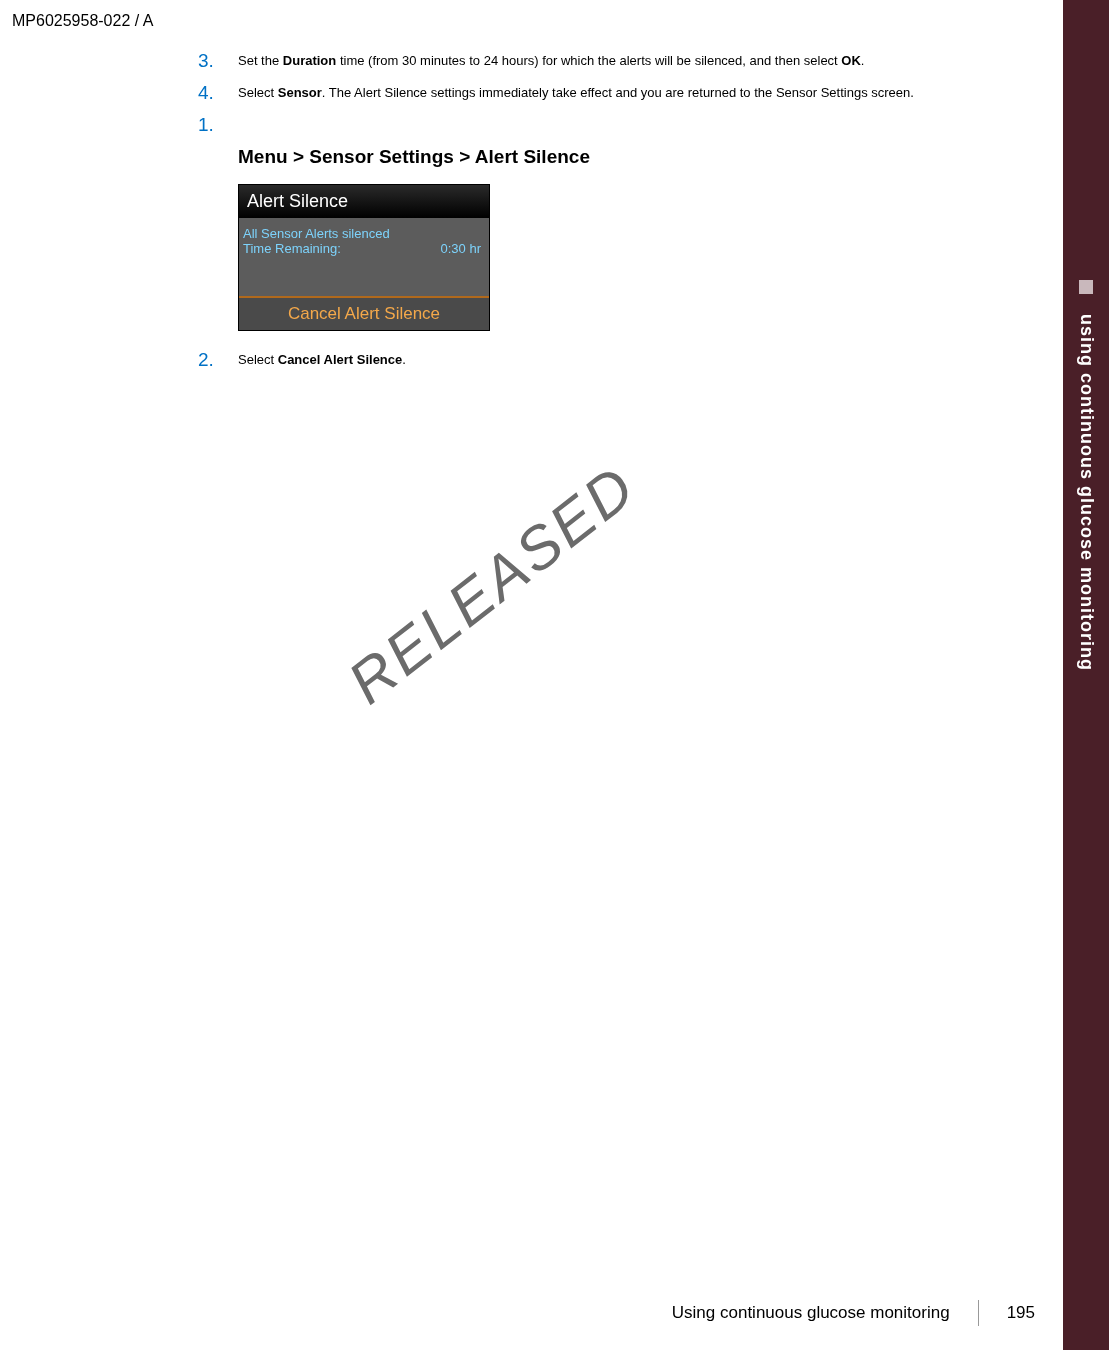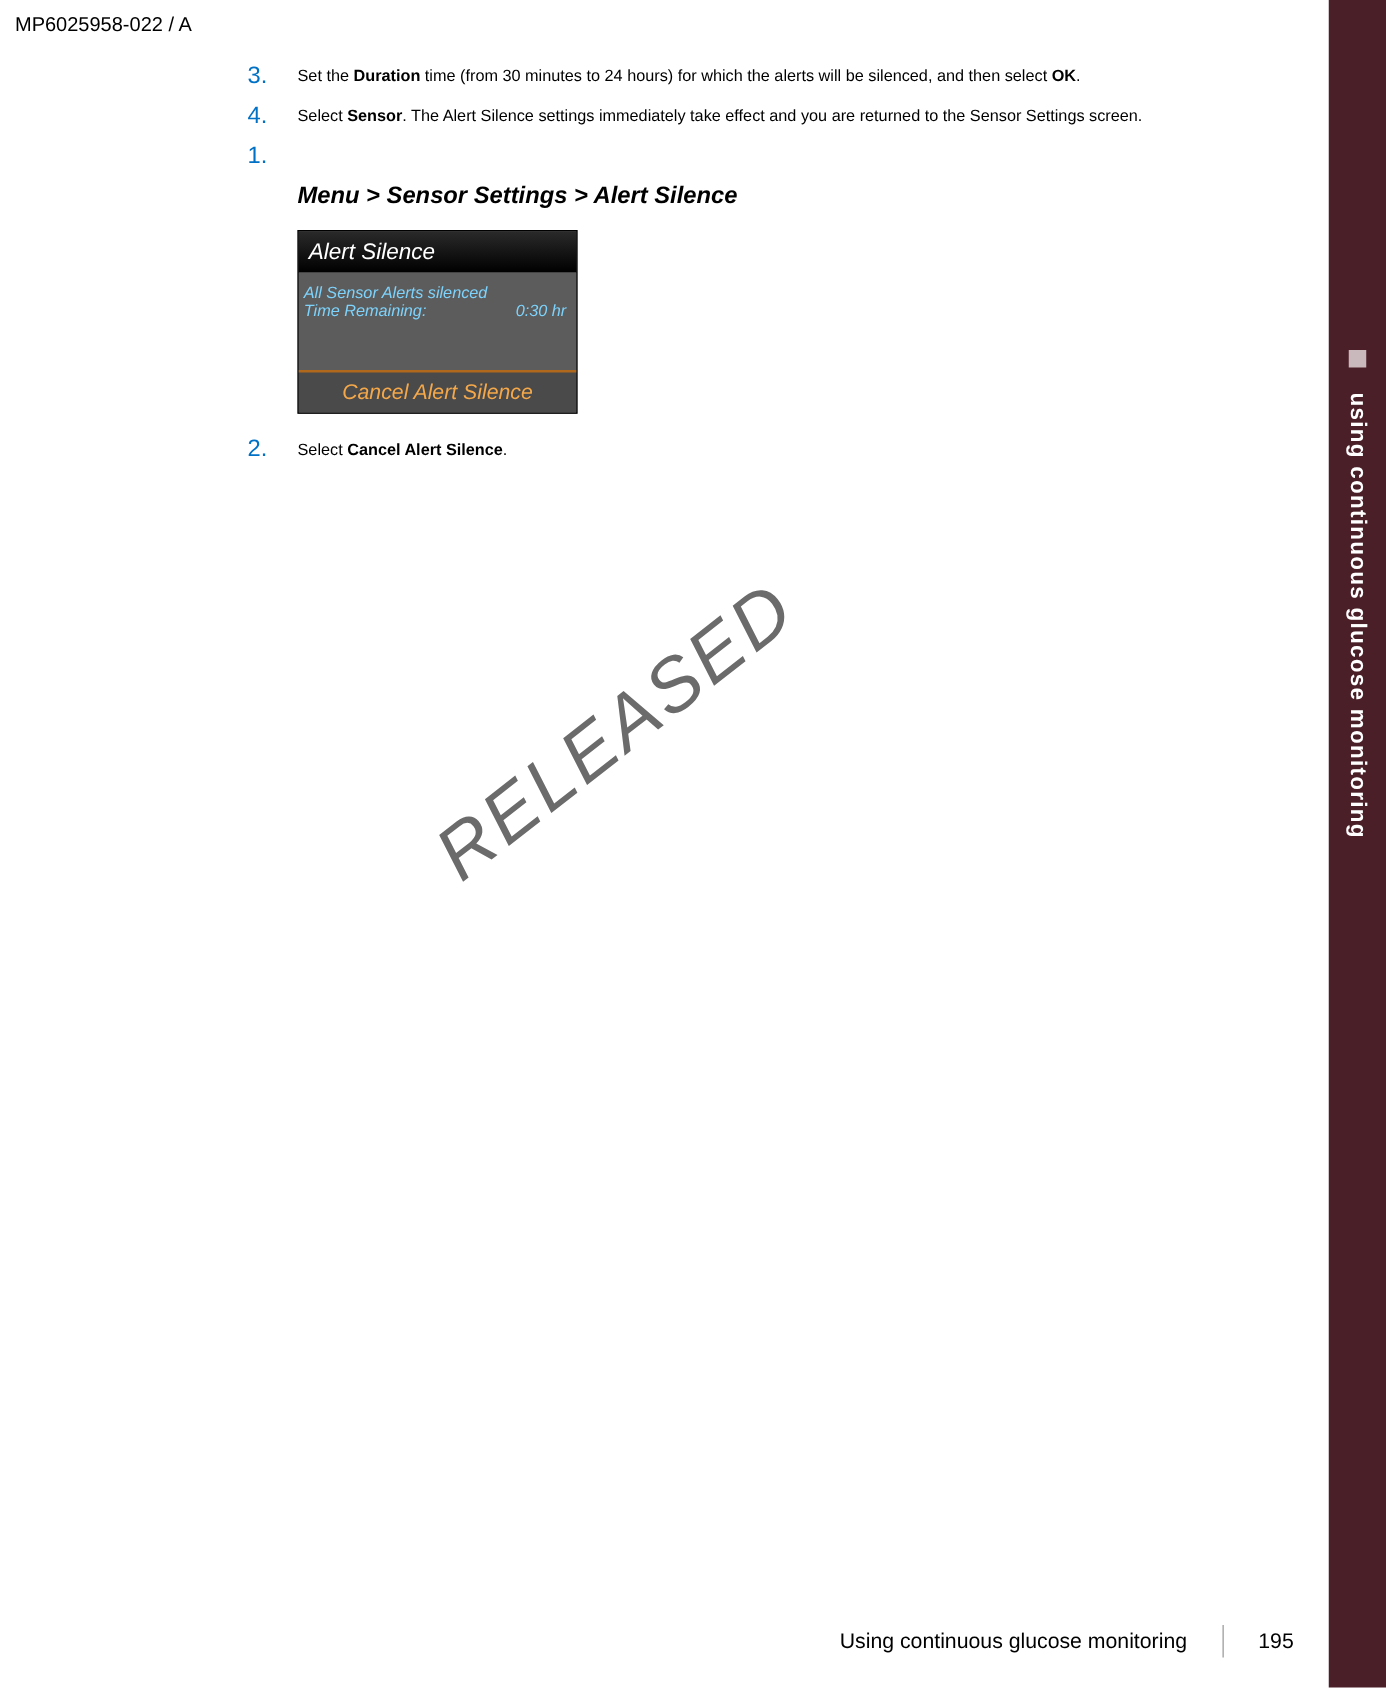--- a/index.html
+++ b/index.html
@@ -80,21 +80,21 @@
       font-weight: 700;
       margin: 24px 0 10px 0;
     }
     .breadcrumb {
       font-size: 19px;
       font-weight: 700;
       margin: 6px 0 16px 0;
     }
     
     .device {
-      width: 224px;
+      width: 252px;
       margin: 8px 0 18px 0;
       background: #5a5a5a;
       border: 1px solid #000;
       font-family: Arial, sans-serif;
     }
     .device-header {
       background: linear-gradient(#2a2a2a, #000);
       color: #fff;
       font-size: 18px;
       padding: 6px 8px;
@@ -175,21 +175,21 @@
     </li>
   </ol>
 
 
   <ol class="step-list">
     <li class="step-item">
       <span class="step-num">1.</span>
     </li>
   </ol>
 
-  <div style="padding-left:40px;font-style:italic;">
+  <div style="padding-left:40px;">
     <div class="breadcrumb">Menu &gt; Sensor Settings &gt; Alert Silence</div>
 
     <div class="device">
       <div class="device-header">Alert Silence</div>
       <div class="device-body">
         <div>All Sensor Alerts silenced</div>
         <div class="device-row">
           <span>Time Remaining:</span>
           <span>0:30 hr</span>
         </div>

